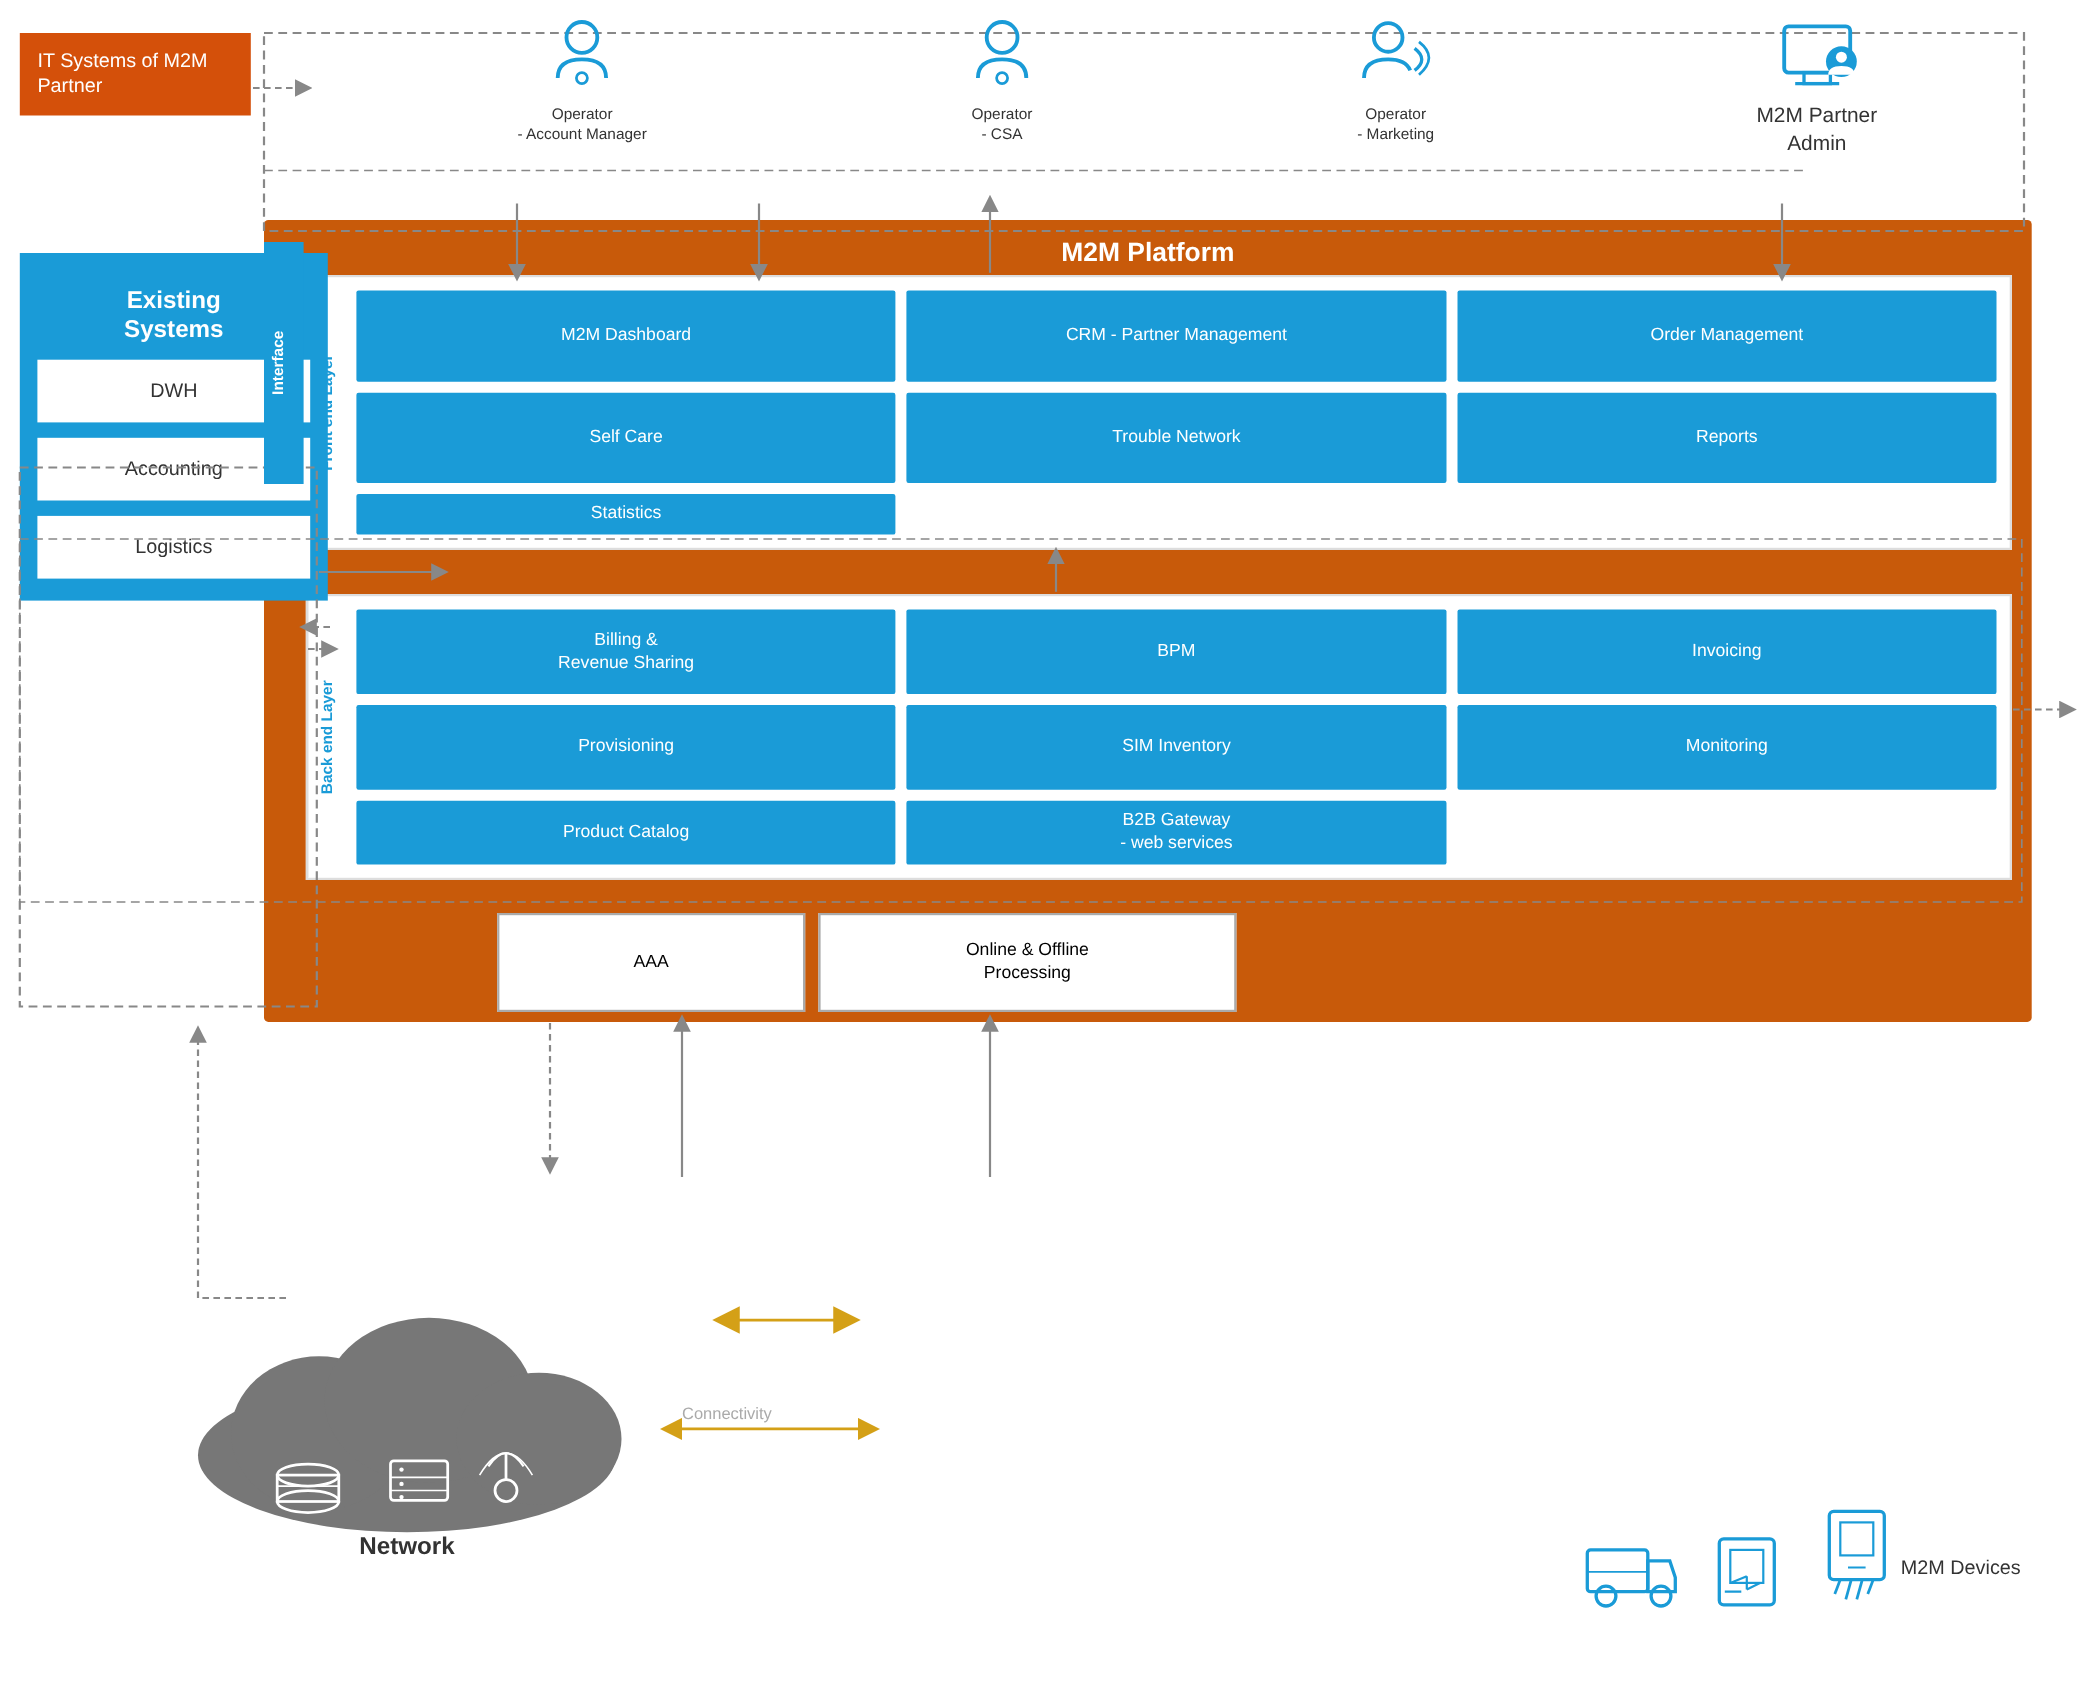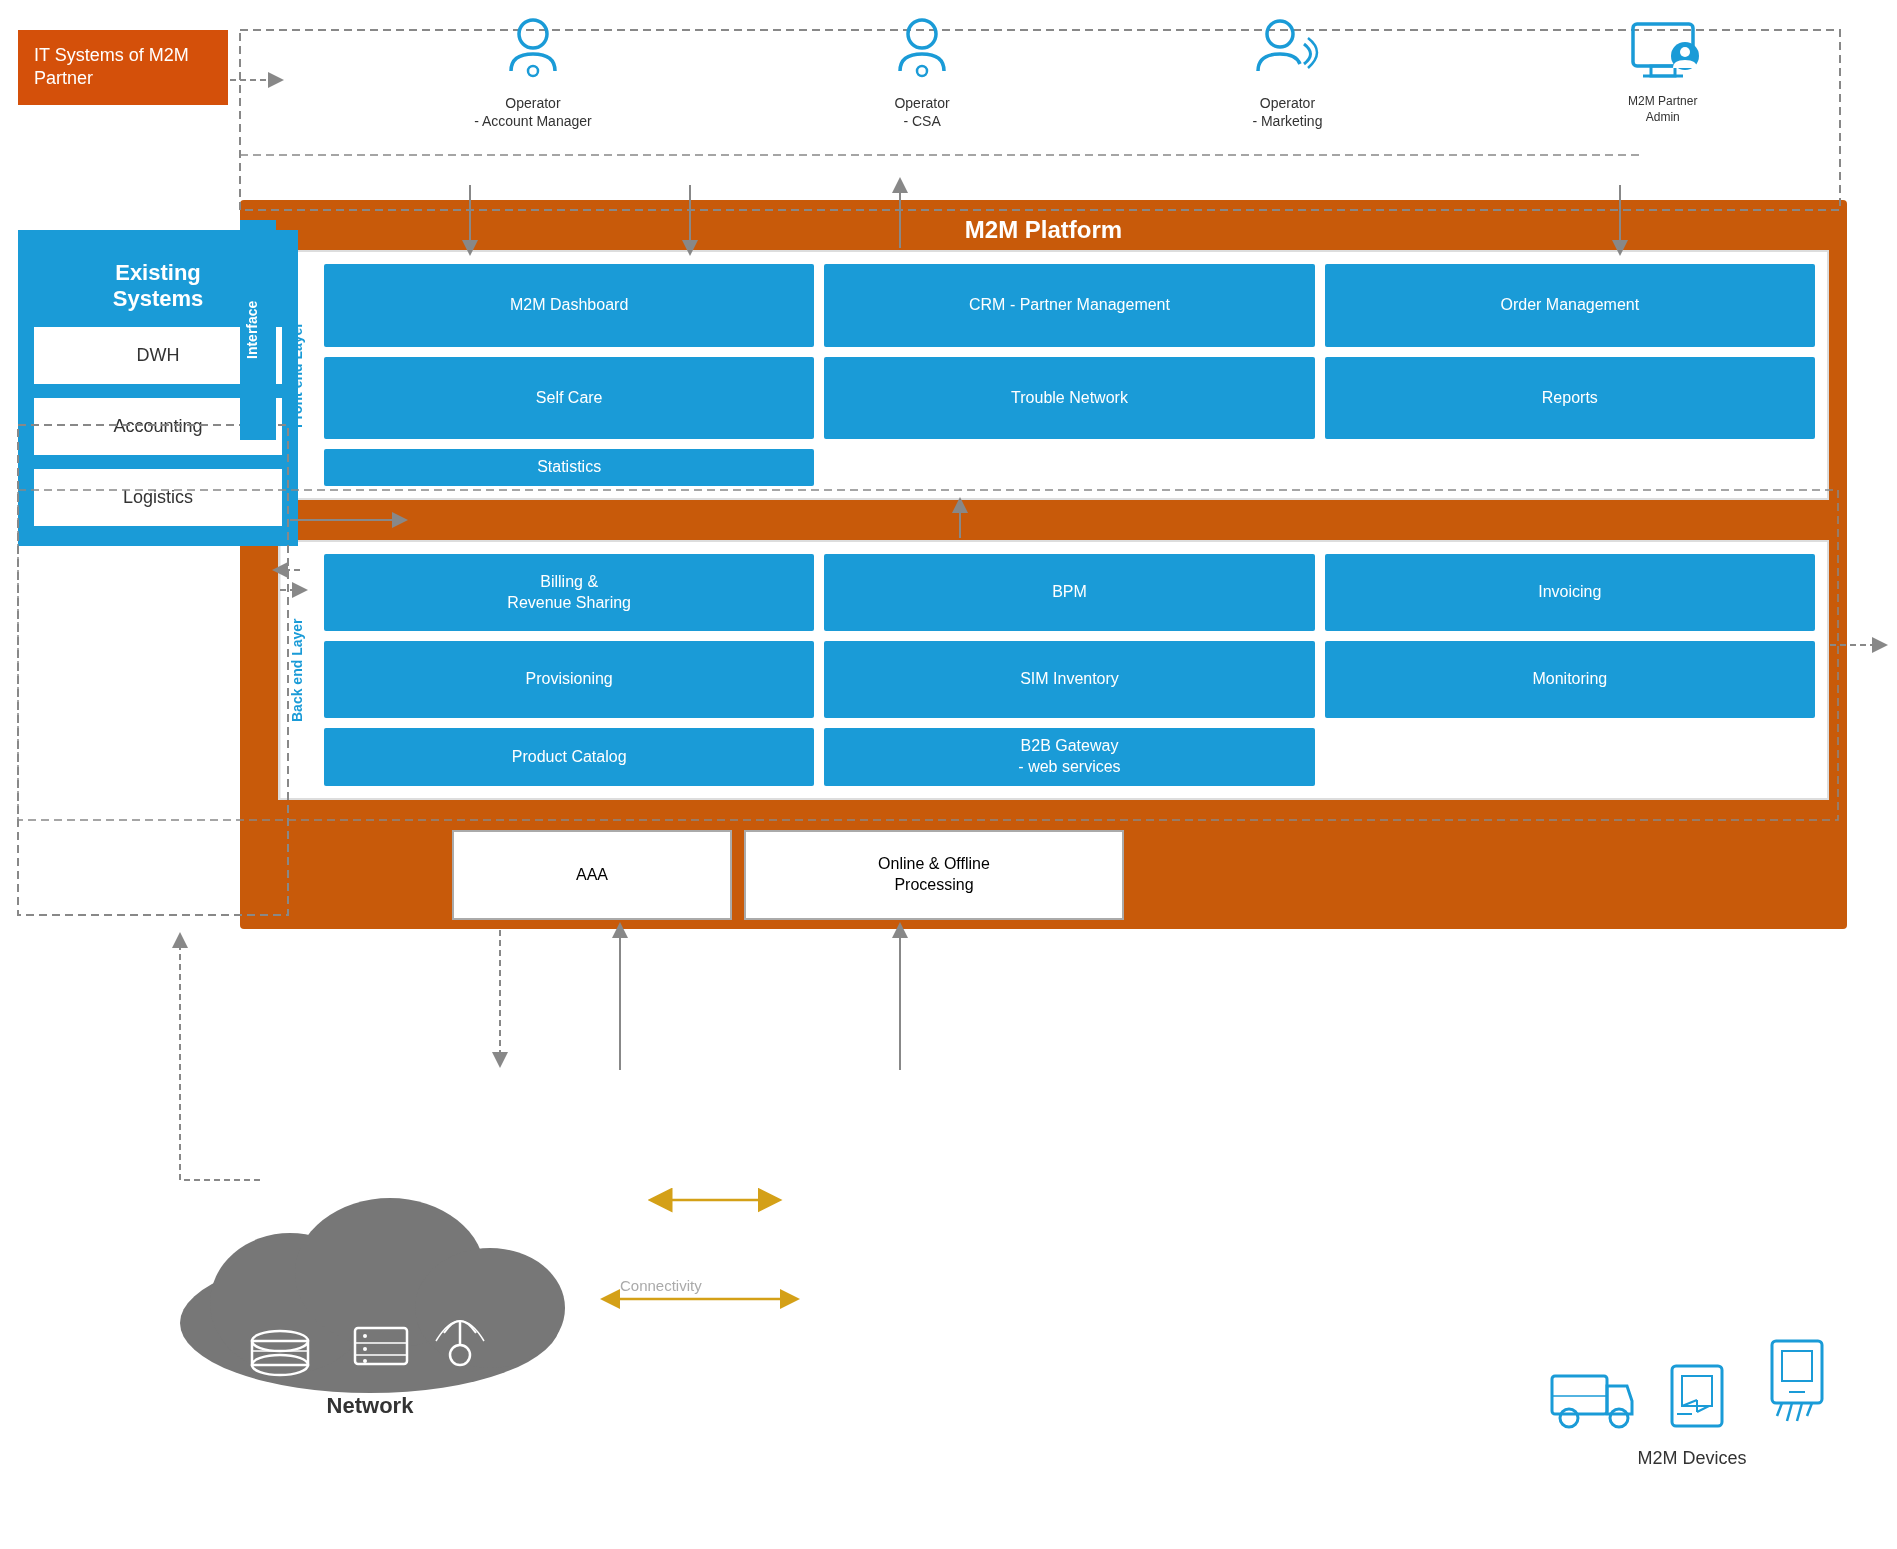--- a/index.html
+++ b/index.html
@@ -316,21 +316,21 @@
 
     <div class="operator-item">
       <svg width="80" height="70" viewBox="0 0 80 70">
         <rect x="10" y="8" width="60" height="42" rx="4" fill="none" stroke="#1a9bd7" stroke-width="3.5"></rect>
         <rect x="28" y="50" width="24" height="10" fill="none" stroke="#1a9bd7" stroke-width="3"></rect>
         <line x1="20" y1="60" x2="60" y2="60" stroke="#1a9bd7" stroke-width="3"></line>
         <circle cx="62" cy="40" r="14" fill="#1a9bd7"></circle>
         <circle cx="62" cy="36" r="5" fill="#fff"></circle>
         <path d="M50,52 Q50,44 62,44 Q74,44 74,52" fill="#fff"></path>
       </svg>
-      <span style="font-size:12px; color:#333; text-align:center; line-height:1.3;">M2M Partner<br>Admin</span>
+      <span style="font-size:19px; color:#333; text-align:center; line-height:1.3;">M2M Partner<br>Admin</span>
     </div>
   </div>
 
   <div class="interface-label">Interface</div>
 
   <div class="m2m-platform">
     <div class="m2m-platform-title">M2M Platform</div>
   </div>
 
   <div class="frontend-layer">
@@ -403,21 +403,21 @@
       <marker id="arrYR" markerWidth="8" markerHeight="8" refX="4" refY="4" orient="auto">
         <path d="M0,0 L8,4 L0,8 Z" fill="#d4a017"></path>
       </marker>
       <marker id="arrYL" markerWidth="8" markerHeight="8" refX="4" refY="4" orient="auto-start-reverse">
         <path d="M0,0 L8,4 L0,8 Z" fill="#d4a017"></path>
       </marker>
     </defs>
     <line x1="10" y1="15" x2="190" y2="15" stroke="#d4a017" stroke-width="2.5" marker-end="url(#arrYR)" marker-start="url(#arrYL)"></line>
   </svg>
 
-  <div style="position:absolute; bottom:80px; right:60px; display:flex; flex-direction:column; align-items:center; z-index:5;text-align:right;">
+  <div style="position:absolute; bottom:80px; right:60px; display:flex; flex-direction:row; align-items:center; z-index:5;text-align:right;">
     <div style="display:flex; gap:20px; align-items:flex-end;">
 
       <svg width="90" height="80" viewBox="0 0 90 80">
         <rect x="5" y="20" width="55" height="38" rx="3" fill="none" stroke="#1a9bd7" stroke-width="3"></rect>
         <path d="M60,30 L80,30 L85,45 L85,58 L60,58 Z" fill="none" stroke="#1a9bd7" stroke-width="3"></path>
         <circle cx="22" cy="62" r="9" fill="none" stroke="#1a9bd7" stroke-width="3"></circle>
         <circle cx="72" cy="62" r="9" fill="none" stroke="#1a9bd7" stroke-width="3"></circle>
         <line x1="5" y1="40" x2="60" y2="40" stroke="#1a9bd7" stroke-width="1.5"></line>
       </svg>
 

